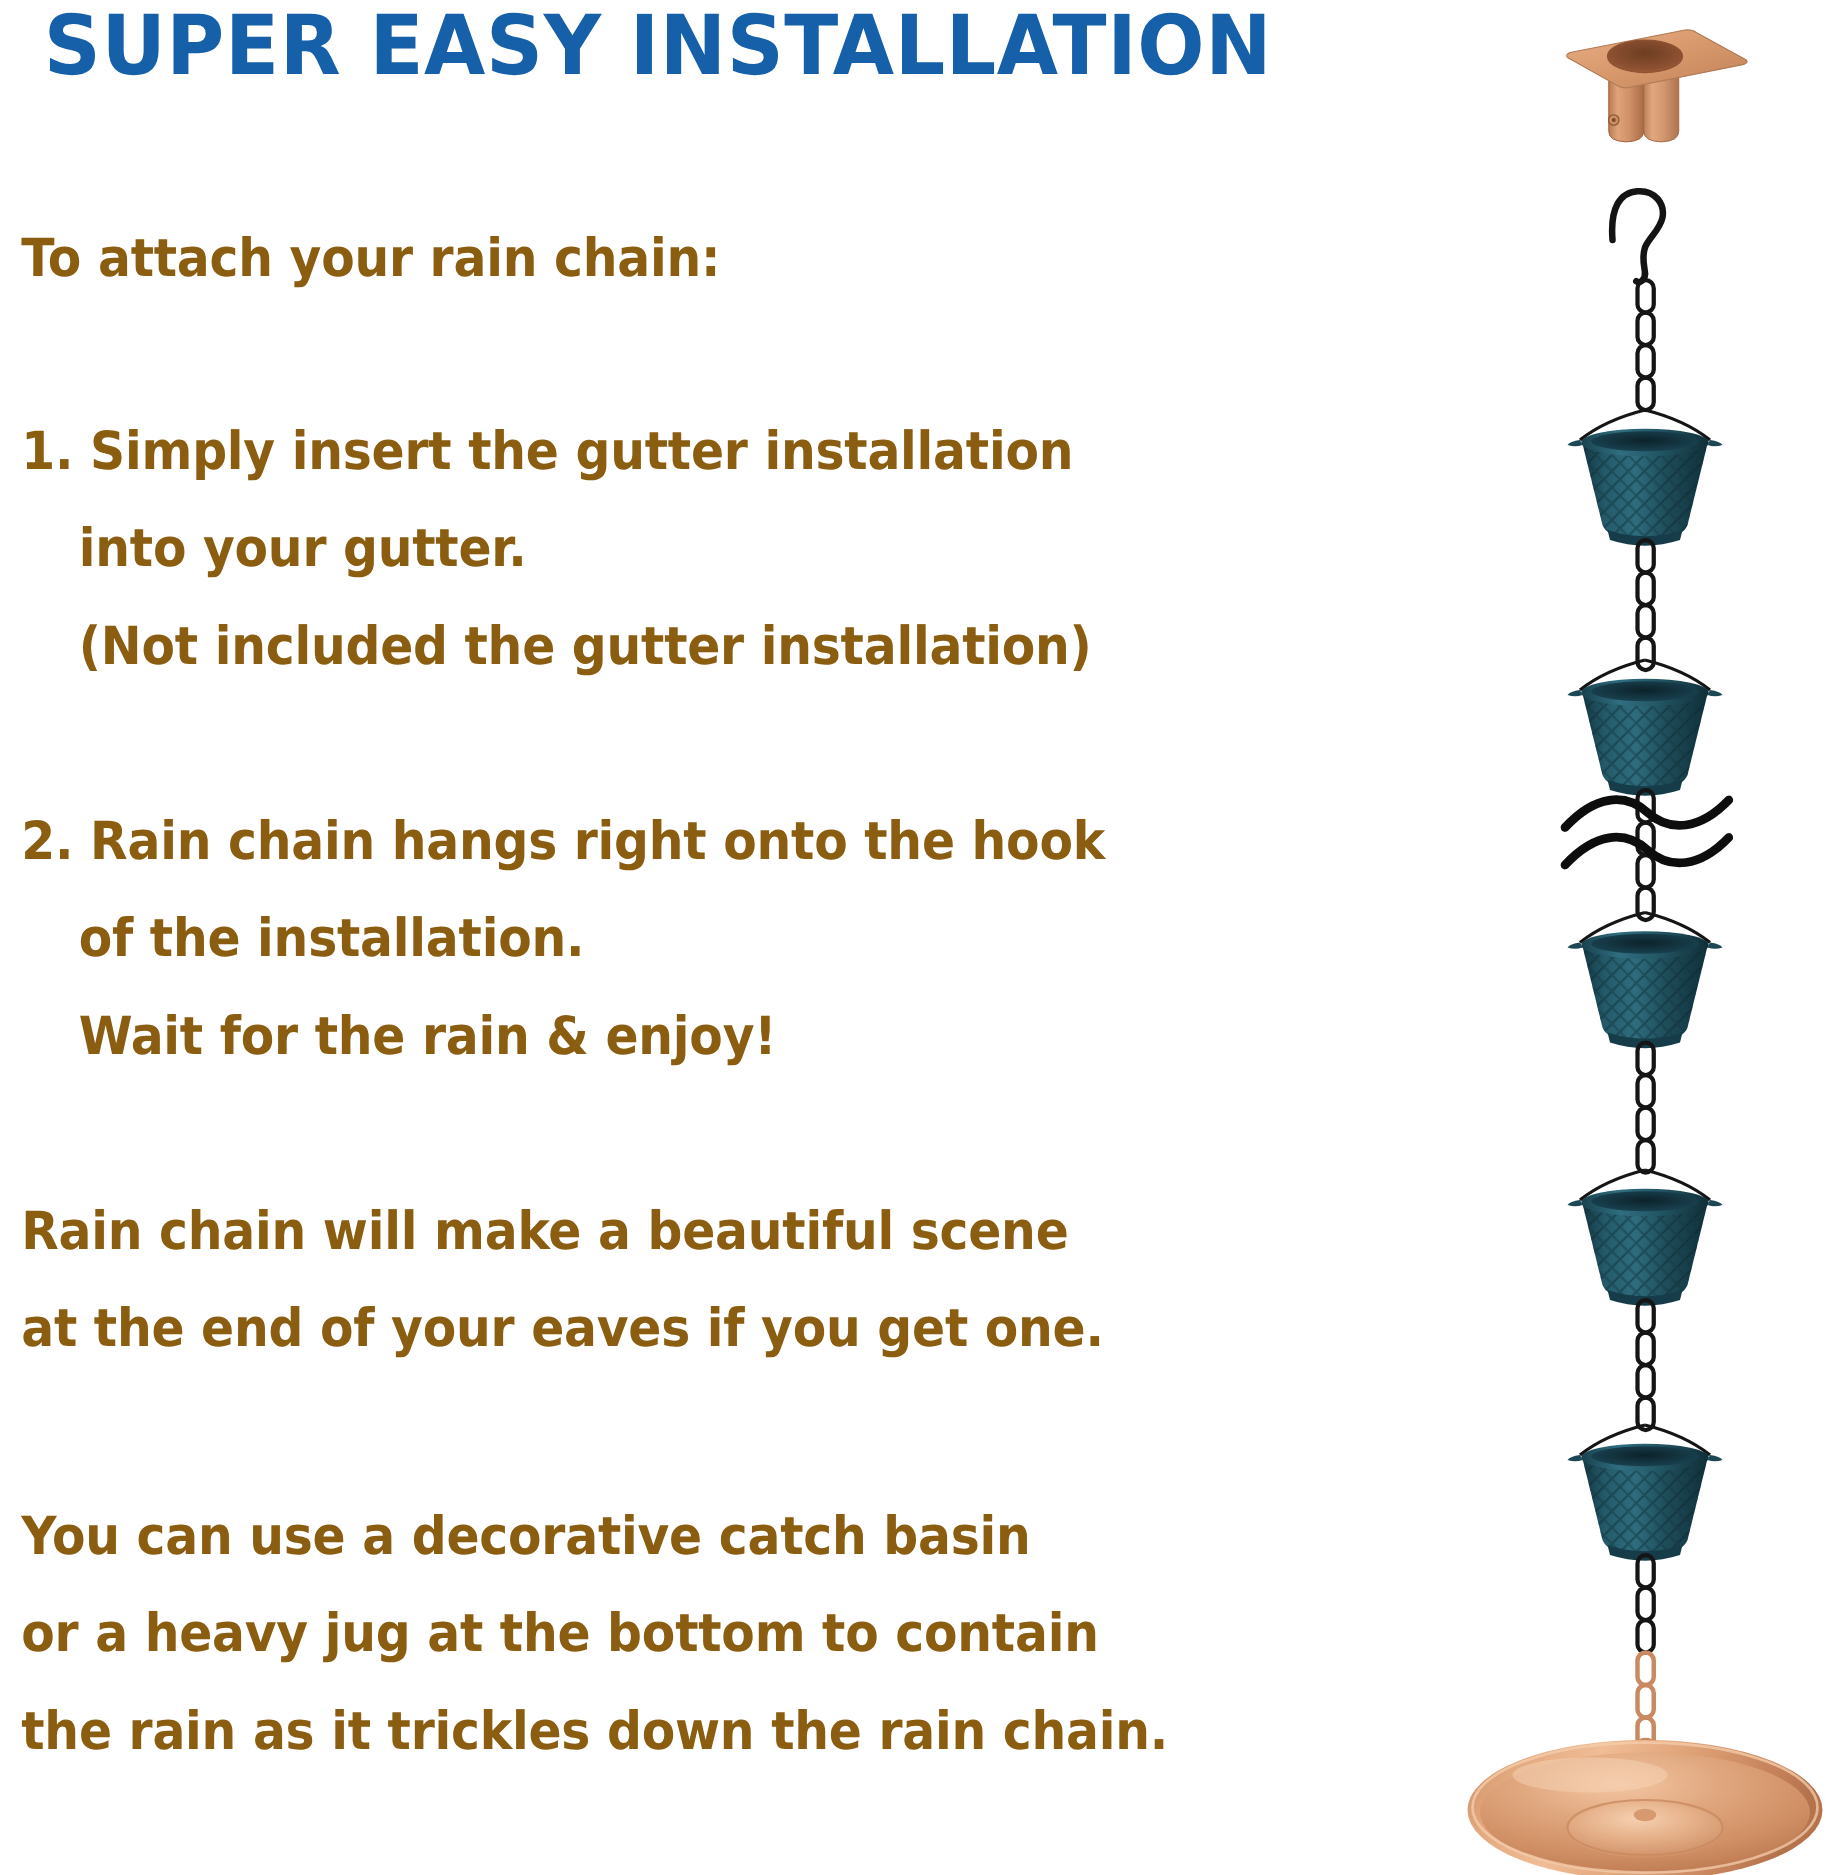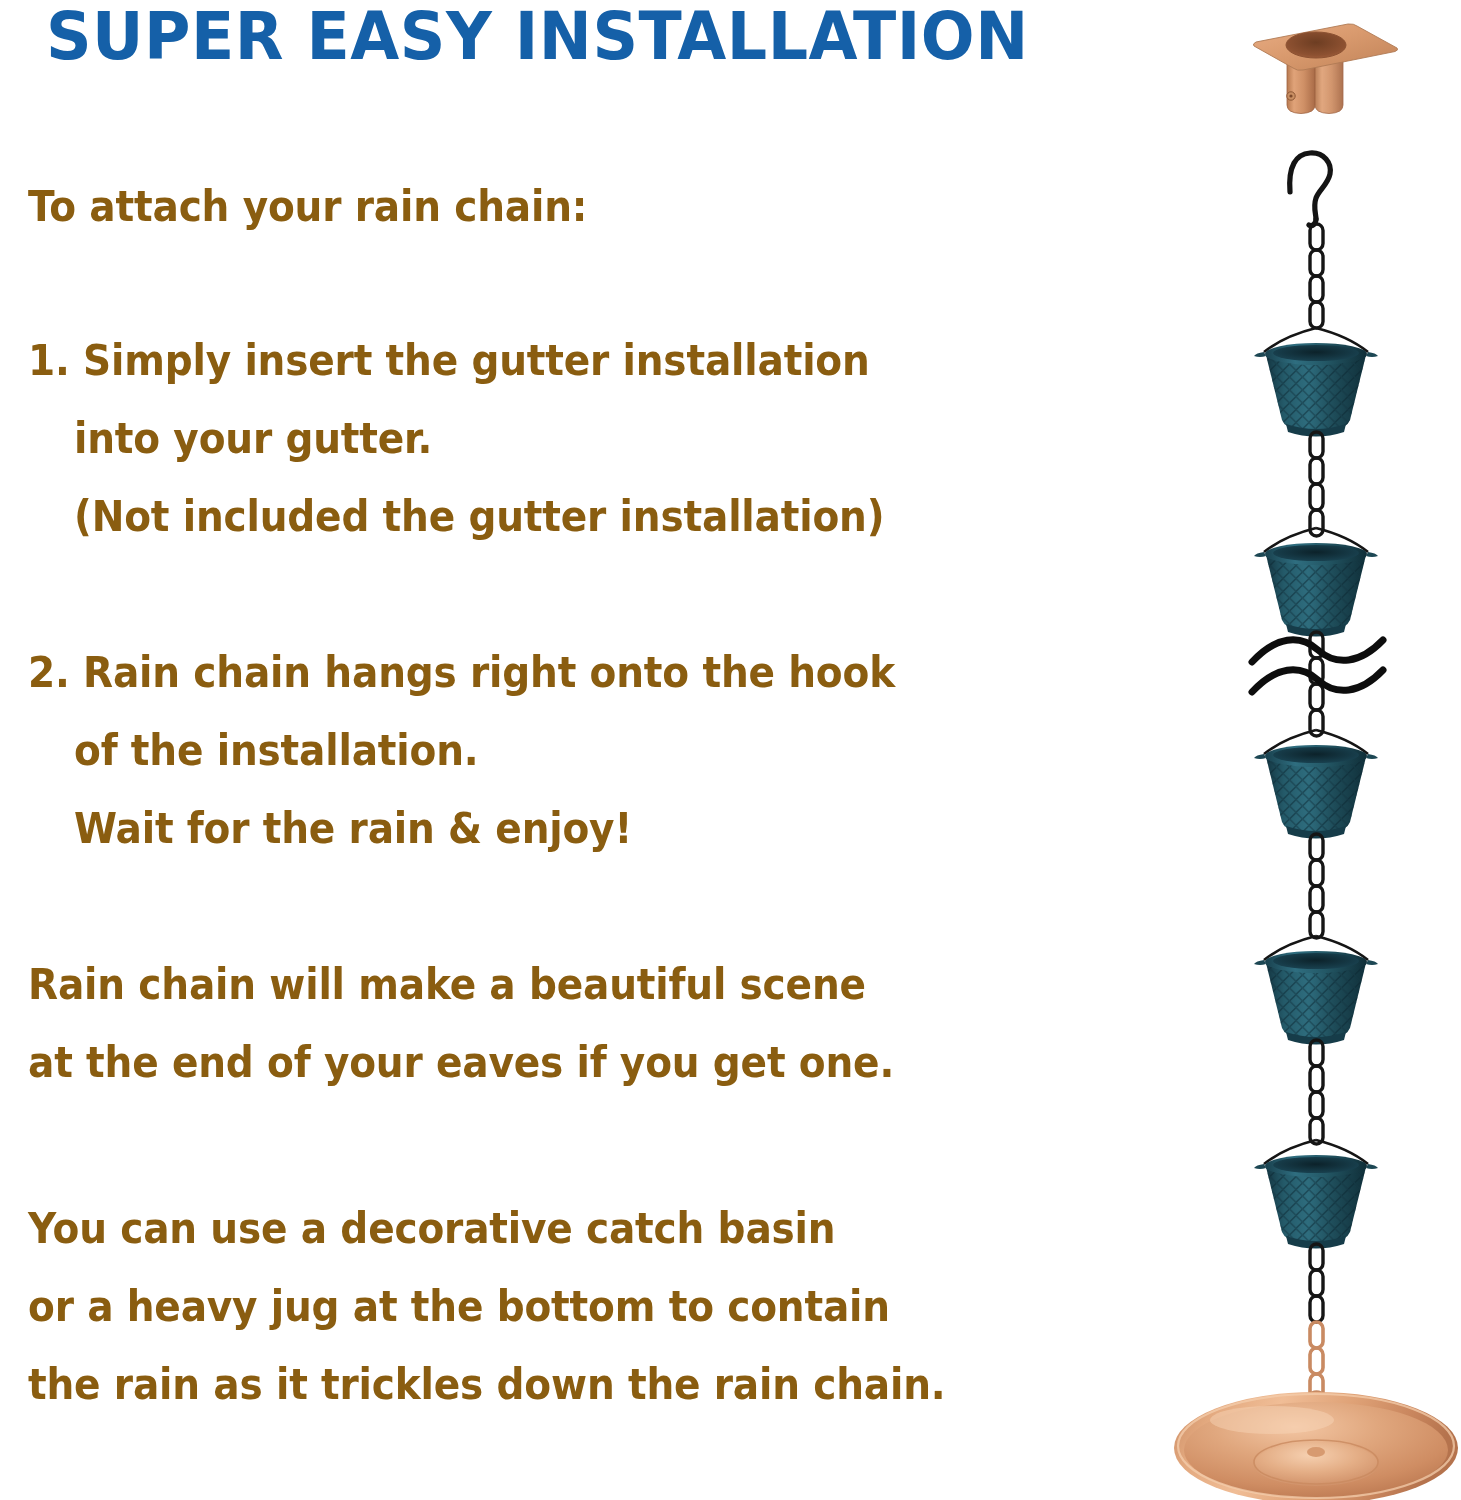--- a/index.html
+++ b/index.html
@@ -12,21 +12,21 @@
     width: 1461px;
     height: 1500px;
     background: #ffffff;
     overflow: hidden;
     font-family: "Liberation Sans", sans-serif;
   }
 
   
   #text-column {
     position: absolute;
-    left: 16px;
+    left: 5px;
     top: 0;
     width: 1180px;
     height: 1256px;
     padding-left: 15px;
   }
 
   #headline {
     position: absolute;
     left: 30px;
     top: 2px;

